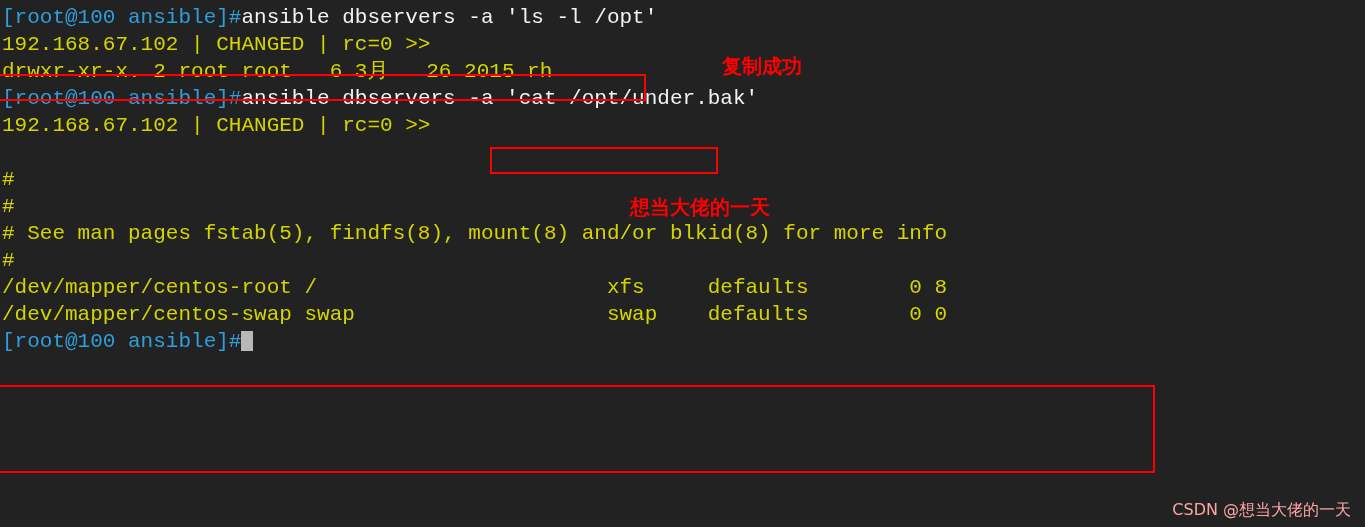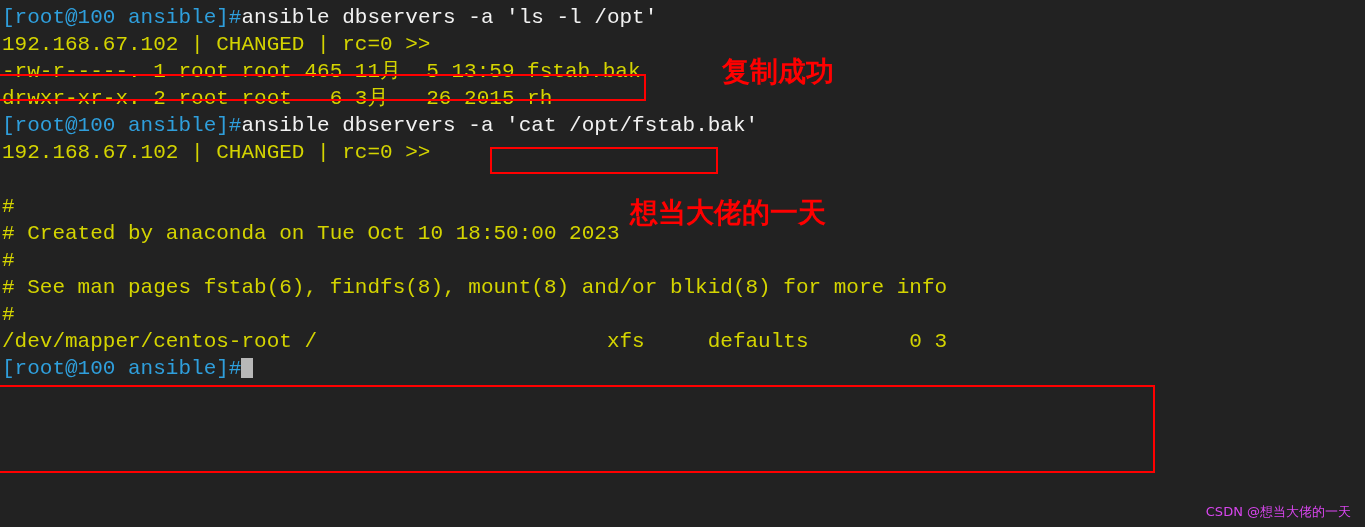--- a/index.html
+++ b/index.html
@@ -45,53 +45,52 @@
   .redbox {
     position: absolute;
     border: 2px solid #ff0000;
     box-sizing: border-box;
     pointer-events: none;
   }
   .annot {
     position: absolute;
     color: #ff0000;
     font-family: "DejaVu Sans", "Liberation Sans", sans-serif;
-    font-size: 28px;
+    font-size: 20px;
     font-weight: 600;
     white-space: nowrap;
   }
   .watermark {
     position: absolute;
     right: 14px;
     bottom: 6px;
-    color: #d946ef;
+    color: #fca5a5;
     font-family: "DejaVu Sans", "Liberation Sans", sans-serif;
-    font-size: 13px;
+    font-size: 16px;
     white-space: nowrap;
   }
 </style>
 </head>
 <body>
 
 <div id="screen">
 
   <div class="term" id="terminal-lines">
       <div class="line"><span class="c-prompt">[root@100 ansible]#</span><span class="c-cmd">ansible dbservers -a 'ls -l /opt'</span></div>
       <div class="line"><span class="c-out">192.168.67.102 | CHANGED | rc=0 &gt;&gt;</span></div>
-      <div class="line"><span class="c-out">-rw-r-----. 1 root root 465 11月  5 13:59 fstab.bak</span></div>
       <div class="line"><span class="c-out">drwxr-xr-x. 2 root root   6 3月   26 2015 rh</span></div>
-      <div class="line"><span class="c-prompt">[root@100 ansible]#</span><span class="c-cmd">ansible dbservers -a 'cat /opt/fstab.bak'</span></div>
+      <div class="line"><span class="c-prompt">[root@100 ansible]#</span><span class="c-cmd">ansible dbservers -a 'cat /opt/under.bak'</span></div>
       <div class="line"><span class="c-out">192.168.67.102 | CHANGED | rc=0 &gt;&gt;</span></div>
       <div class="line">&nbsp;</div>
       <div class="line"><span class="c-out">#</span></div>
-      <div class="line"><span class="c-out"># Created by anaconda on Tue Oct 10 18:50:00 2023</span></div>
       <div class="line"><span class="c-out">#</span></div>
-      <div class="line"><span class="c-out"># See man pages fstab(6), findfs(8), mount(8) and/or blkid(8) for more info</span></div>
+      <div class="line"><span class="c-out"># See man pages fstab(5), findfs(8), mount(8) and/or blkid(8) for more info</span></div>
       <div class="line"><span class="c-out">#</span></div>
-      <div class="line"><span class="c-out">/dev/mapper/centos-root /                       xfs     defaults        0 3</span></div>
+      <div class="line"><span class="c-out">/dev/mapper/centos-root /                       xfs     defaults        0 8</span></div>
+      <div class="line"><span class="c-out">/dev/mapper/centos-swap swap                    swap    defaults        0 0</span></div>
       <div class="line"><span class="c-prompt">[root@100 ansible]#</span><span class="cursor"></span></div>
     </div>
 
   <div id="boxes-layer">
       <div class="redbox" style="left: -2px; top: 74px; width: 648px; height: 27px;"></div>
       <div class="redbox" style="left: 490px; top: 147px; width: 228px; height: 27px;"></div>
       <div class="redbox" style="left: -2px; top: 385px; width: 1157px; height: 88px;"></div>
     </div>
   <div id="annot-layer">
       <div class="annot" style="left: 722px; top: 53px;">复制成功</div>

